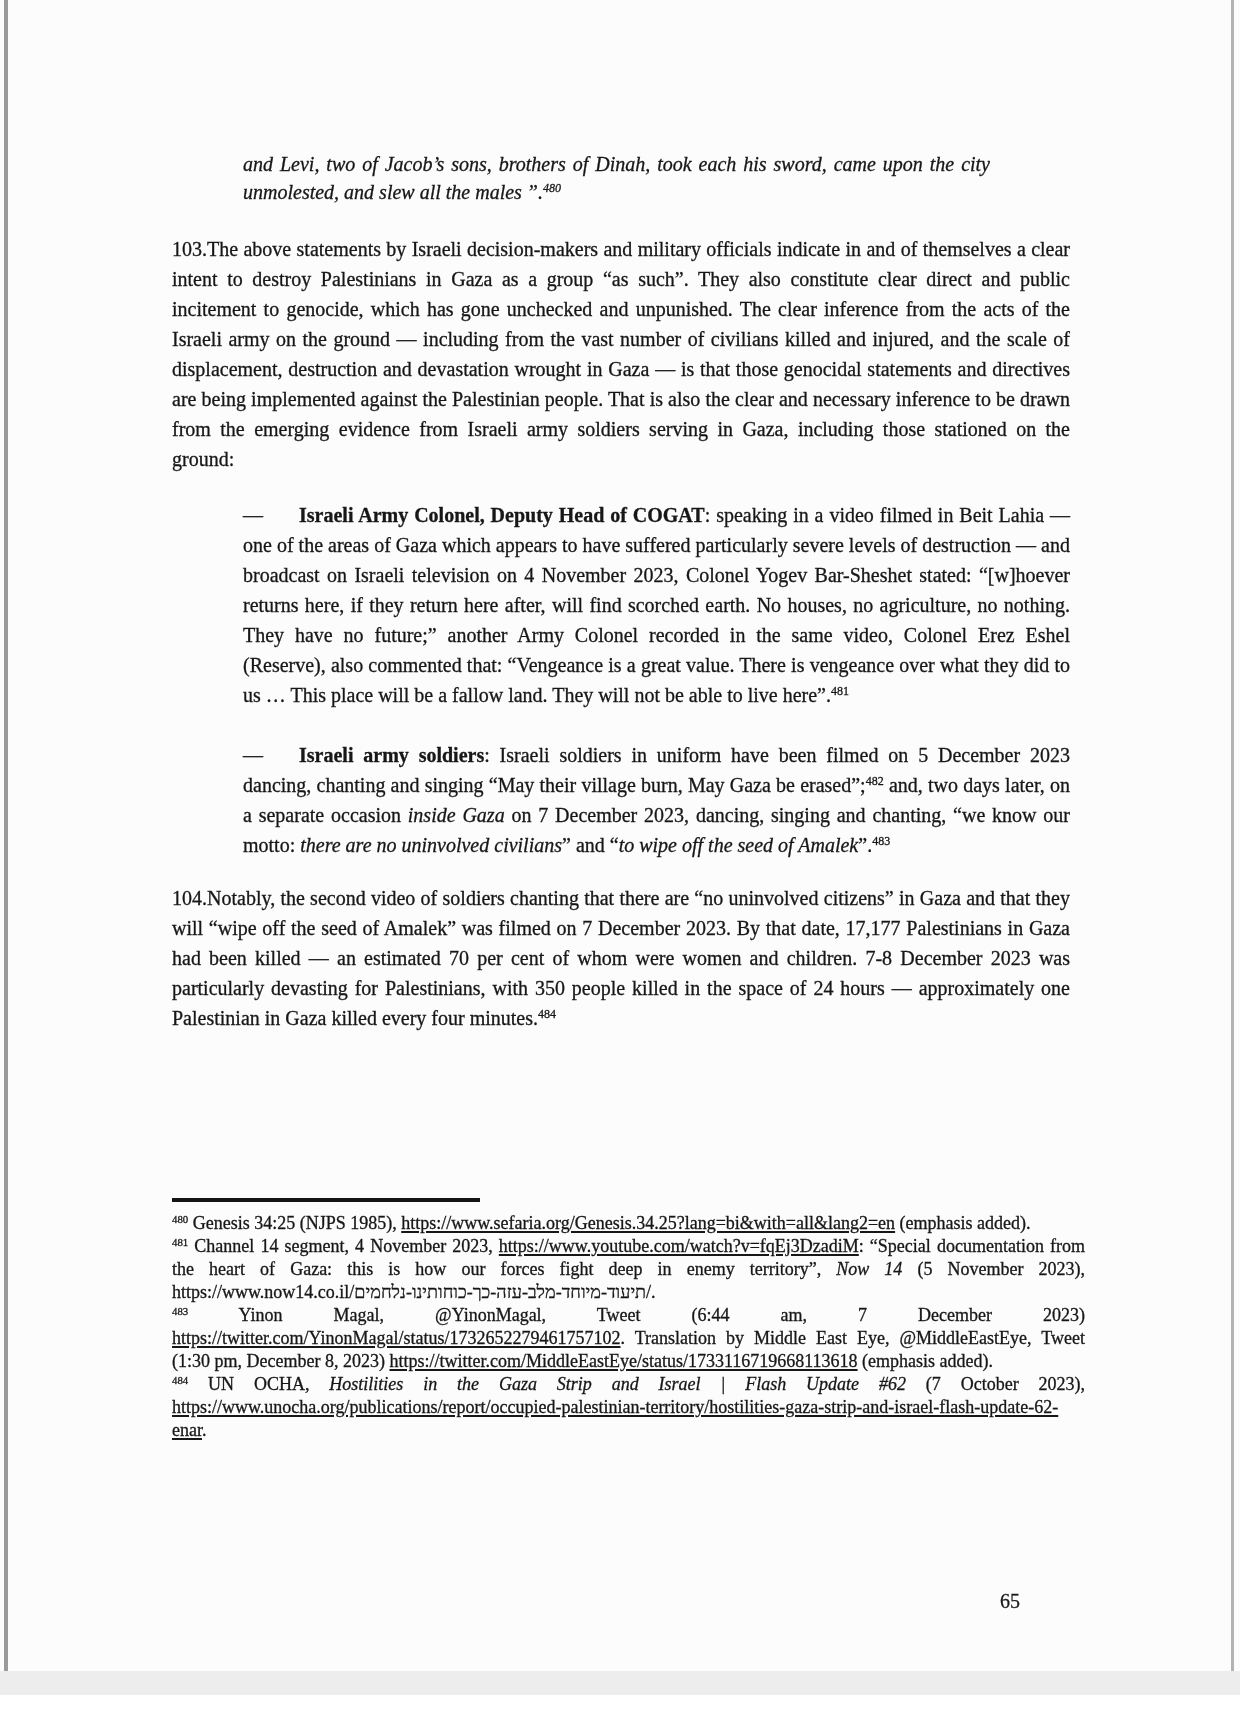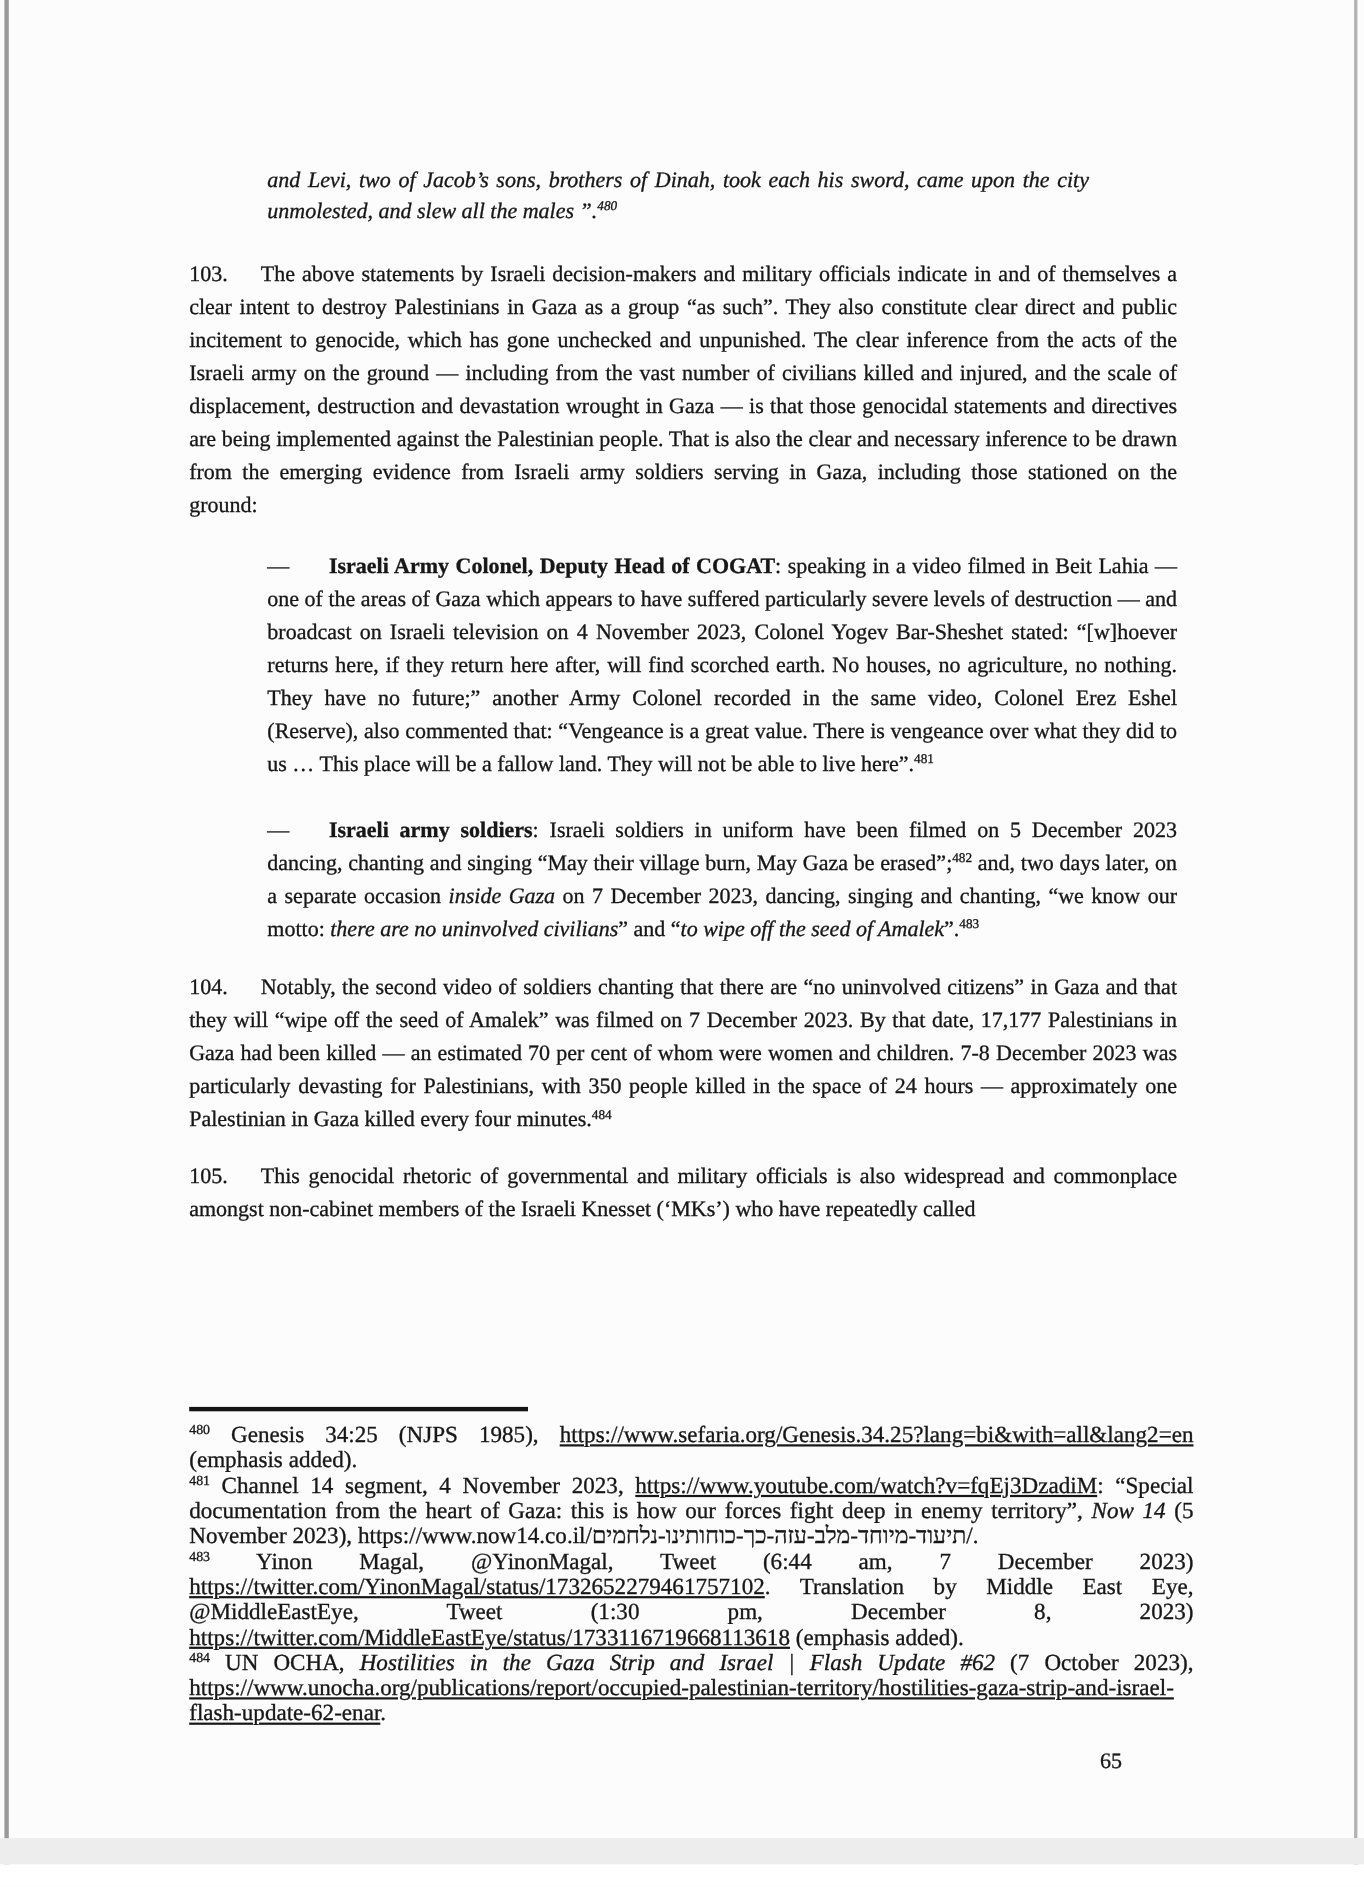--- a/index.html
+++ b/index.html
@@ -48,34 +48,34 @@
     font-size: 20px; line-height: 30px;
     text-align: justify;
   }
   .bullet-1 { margin-top: 26px; }
   .bullet-2 { margin-top: 30px; }
   .para-104 { margin-top: 23px; }
   .para-105 { margin-top: 21px; }
   .footnotes {
     margin-top: 165px;
     width: 913px;
-    font-size: 21px; line-height: 23px;
+    font-size: 18px; line-height: 23px;
     text-align: justify;
     overflow-wrap: break-word;
   }
   .fn-rule {
     width: 308px; height: 4px;
     background: #141414;
     margin: 0 0 10px 0;
   }
   .fn { margin: 0; }
   .b { font-weight: bold; }
   .i { font-style: italic; }
   .u { text-decoration: underline; text-decoration-thickness: 1.5px; text-underline-offset: 2px; }
-  .num { margin-right: 30px; }
+  .num { }
   .dash { display: inline-block; margin-right: 36px; }
   sup {
     font-size: 60%;
     line-height: 0;
     vertical-align: baseline;
     position: relative;
     top: -0.55em;
   }
   .page-number {
     position: absolute;
@@ -96,21 +96,20 @@
     <div class="quote"><span class="i">and Levi, two of Jacob’s sons, brothers of Dinah, took each his sword, came upon the city unmolested, and slew all the males ”.</span><sup>480</sup></div>
 
     <p class="para para-103"><span class="num">103.</span><span>The above statements by Israeli decision-makers and military officials indicate in and of themselves a clear intent to destroy Palestinians in Gaza as a group “as such”. They also constitute clear direct and public incitement to genocide, which has gone unchecked and unpunished. The clear inference from the acts of the Israeli army on the ground — including from the vast number of civilians killed and injured, and the scale of displacement, destruction and devastation wrought in Gaza — is that those genocidal statements and directives are being implemented against the Palestinian people. That is also the clear and necessary inference to be drawn from the emerging evidence from Israeli army soldiers serving in Gaza, including those stationed on the ground:</span></p>
 
     <div class="bullet bullet-1"><span class="dash">—</span><span class="b">Israeli Army Colonel, Deputy Head of COGAT</span><span>: speaking in a video filmed in Beit Lahia — one of the areas of Gaza which appears to have suffered particularly severe levels of destruction — and broadcast on Israeli television on 4 November 2023, Colonel Yogev Bar-Sheshet stated: “[w]hoever returns here, if they return here after, will find scorched earth. No houses, no agriculture, no nothing. They have no future;” another Army Colonel recorded in the same video, Colonel Erez Eshel (Reserve), also commented that: “Vengeance is a great value. There is vengeance over what they did to us … This place will be a fallow land. They will not be able to live here”.</span><sup>481</sup></div>
 
     <div class="bullet bullet-2"><span class="dash">—</span><span class="b">Israeli army soldiers</span><span>: Israeli soldiers in uniform have been filmed on 5 December 2023 dancing, chanting and singing “May their village burn, May Gaza be erased”;</span><sup>482</sup><span> and, two days later, on a separate occasion </span><span class="i">inside Gaza</span><span> on 7 December 2023, dancing, singing and chanting, “we know our motto: </span><span class="i">there are no uninvolved civilians</span><span>” and “</span><span class="i">to wipe off the seed of Amalek</span><span>”.</span><sup>483</sup></div>
 
     <p class="para para-104"><span class="num">104.</span><span>Notably, the second video of soldiers chanting that there are “no uninvolved citizens” in Gaza and that they will “wipe off the seed of Amalek” was filmed on 7 December 2023. By that date, 17,177 Palestinians in Gaza had been killed — an estimated 70 per cent of whom were women and children. 7-8 December 2023 was particularly devasting for Palestinians, with 350 people killed in the space of 24 hours — approximately one Palestinian in Gaza killed every four minutes.</span><sup>484</sup></p>
 
-    <p class="para para-105"><span class="num">105.</span><span>This genocidal rhetoric of governmental and military officials is also widespread and commonplace amongst non-cabinet members of the Israeli Knesset (‘MKs’) who have repeatedly called</span></p>
 
     <div class="footnotes">
       <div class="fn-rule"></div>
       <div class="fn"><sup>480</sup><span> Genesis 34:25 (NJPS 1985), </span><span class="u">https://www.sefaria.org/Genesis.34.25?lang=bi&amp;with=all&amp;lang2=en</span><span> (emphasis added).</span></div>
       <div class="fn"><sup>481</sup><span> Channel 14 segment, 4 November 2023, </span><span class="u">https://www.youtube.com/watch?v=fqEj3DzadiM</span><span>: “Special documentation from the heart of Gaza: this is how our forces fight deep in enemy territory”, </span><span class="i">Now 14</span><span> (5 November 2023), https://www.now14.co.il/תיעוד-מיוחד-מלב-עזה-כך-כוחותינו-נלחמים/.</span></div>
       <div class="fn"><sup>483</sup><span> Yinon Magal, @YinonMagal, Tweet (6:44 am, 7 December 2023) </span><span class="u">https://twitter.com/YinonMagal/status/1732652279461757102</span><span>. Translation by Middle East Eye, @MiddleEastEye, Tweet (1:30 pm, December 8, 2023) </span><span class="u">https://twitter.com/MiddleEastEye/status/1733116719668113618</span><span> (emphasis added).</span></div>
       <div class="fn"><sup>484</sup><span> UN OCHA, </span><span class="i">Hostilities in the Gaza Strip and Israel | Flash Update #62</span><span> (7 October 2023), </span><span class="u">https://www.unocha.org/publications/report/occupied-palestinian-territory/hostilities-gaza-strip-and-israel-flash-update-62-enar</span><span>.</span></div>
     </div>
   </div>
 

